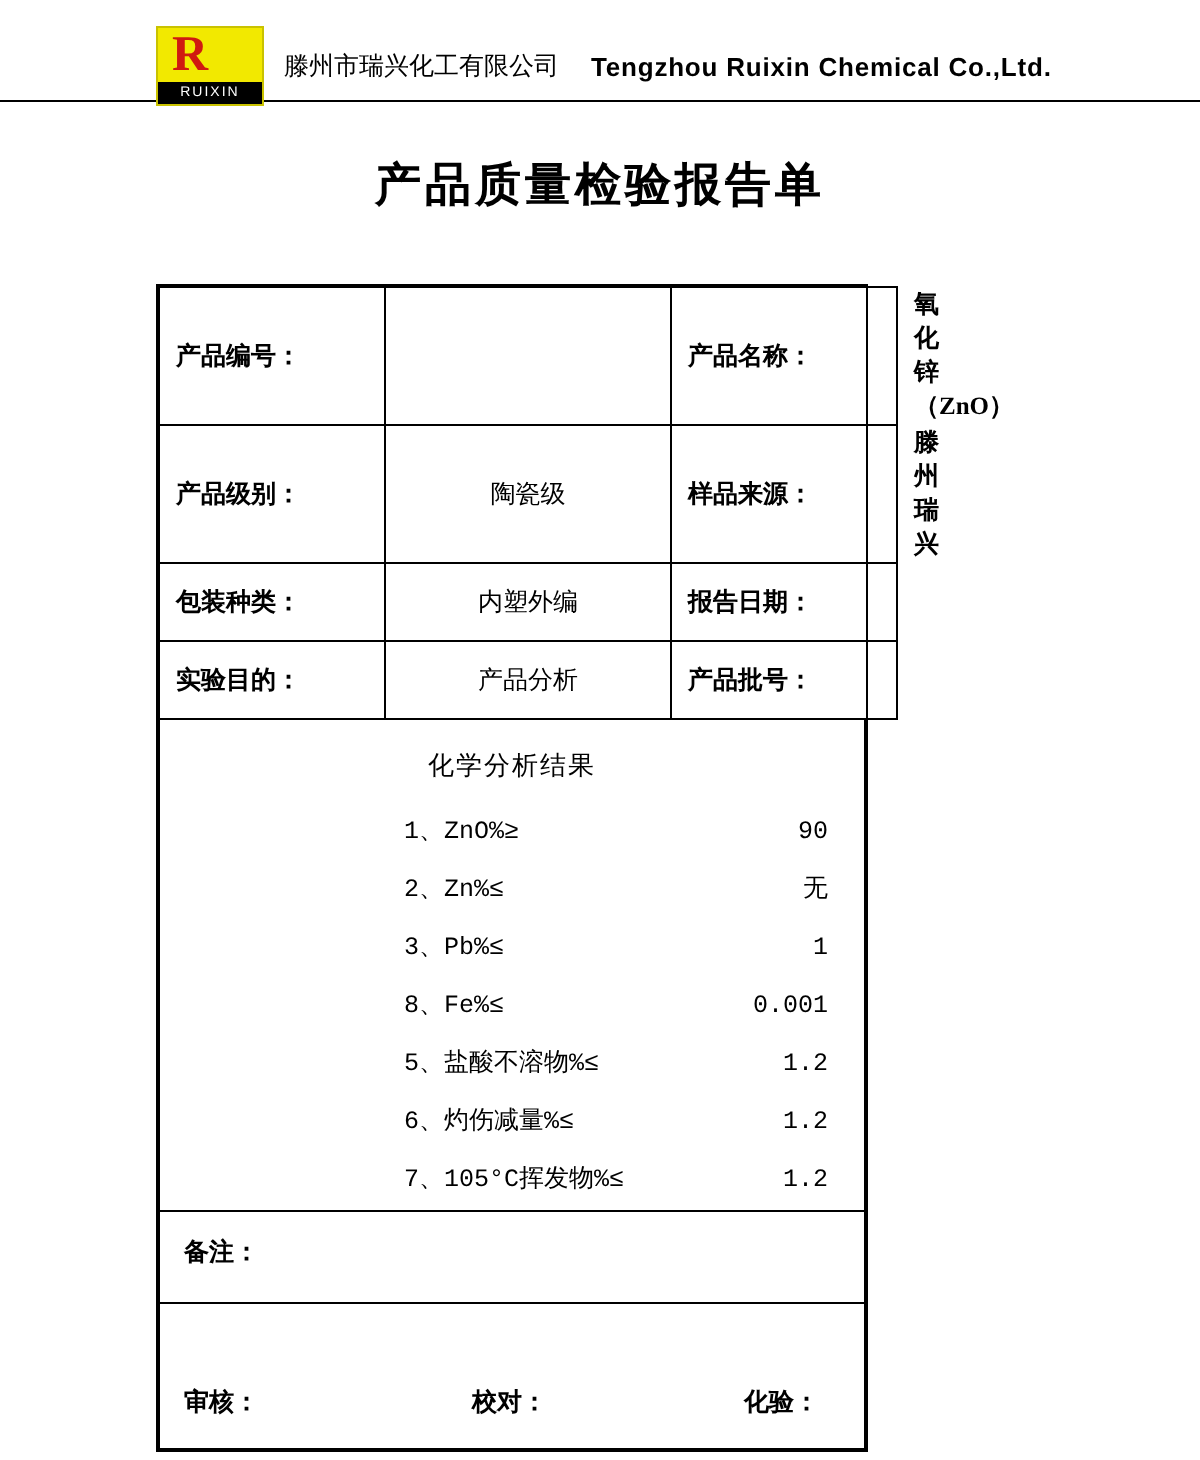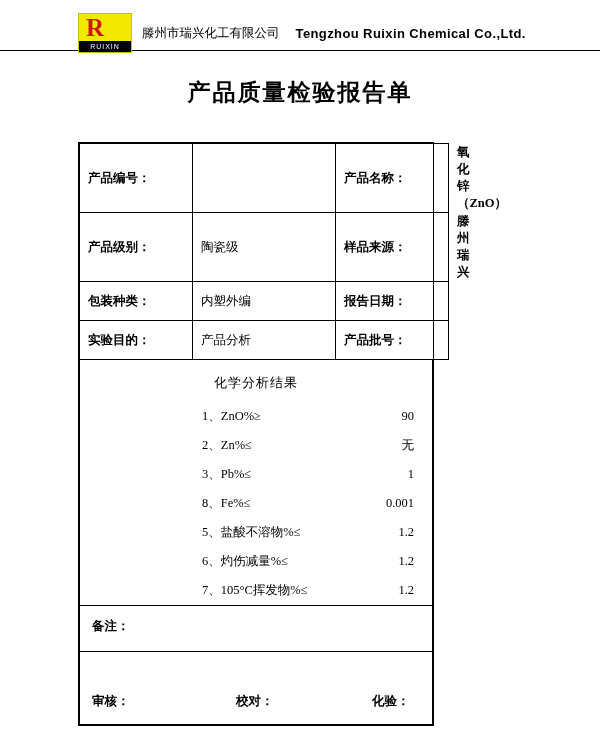--- a/index.html
+++ b/index.html
@@ -111,21 +111,21 @@
     padding: 0 8px;
     vertical-align: middle;
   }
   td.lbl {
     width: 96px;
     font-weight: bold;
     white-space: nowrap;
   }
   td.val {
     width: 126px;
-    text-align: left;
+    text-align: center;
   }
   td.val-wide {
     text-align: right;
     font-weight: bold;
   }
 
   
   .results {
     border: 1px solid #000000;
     border-top: none;
@@ -134,21 +134,21 @@
   .results-title {
     text-align: center;
     font-size: 13px;
     font-family: "Liberation Serif", serif;
     margin-bottom: 16px;
     letter-spacing: 1px;
   }
   .result-row {
     display: flex;
     font-size: 12.5px;
-    font-family: Liberation Serif, serif;
+    font-family: Liberation Mono, monospace;
     margin: 0 0 13px 0;
     line-height: 16px;
   }
   .result-row:last-child { margin-bottom: 2px; }
   .result-name {
     width: 210px;
     padding-left: 122px;
     box-sizing: border-box;
     white-space: nowrap;
   }

